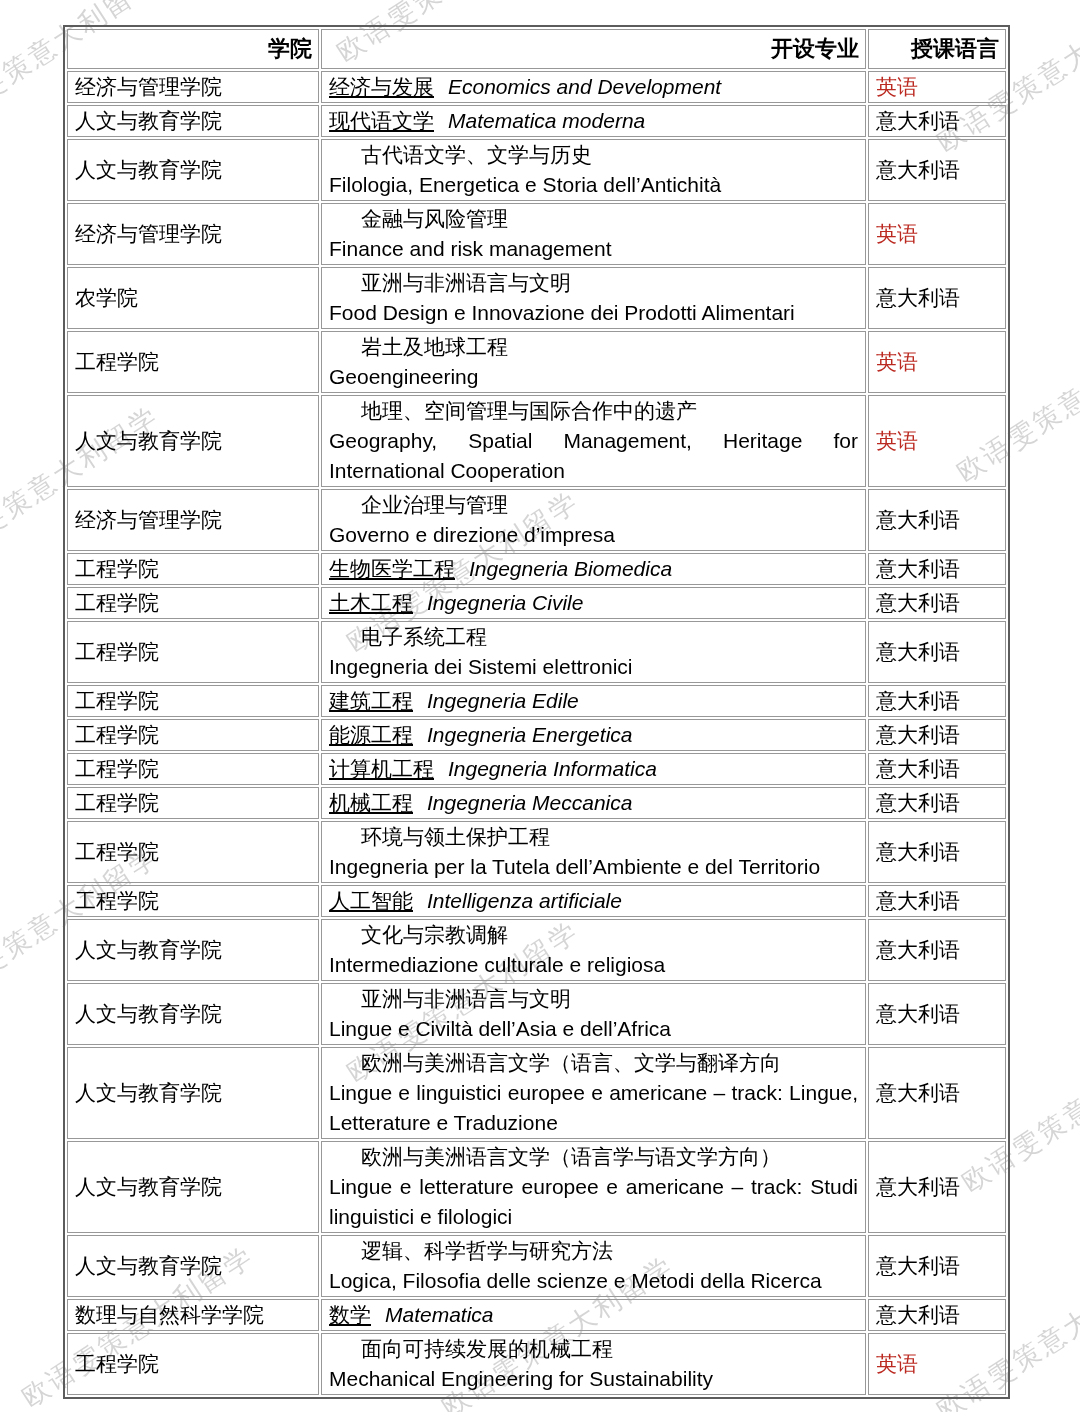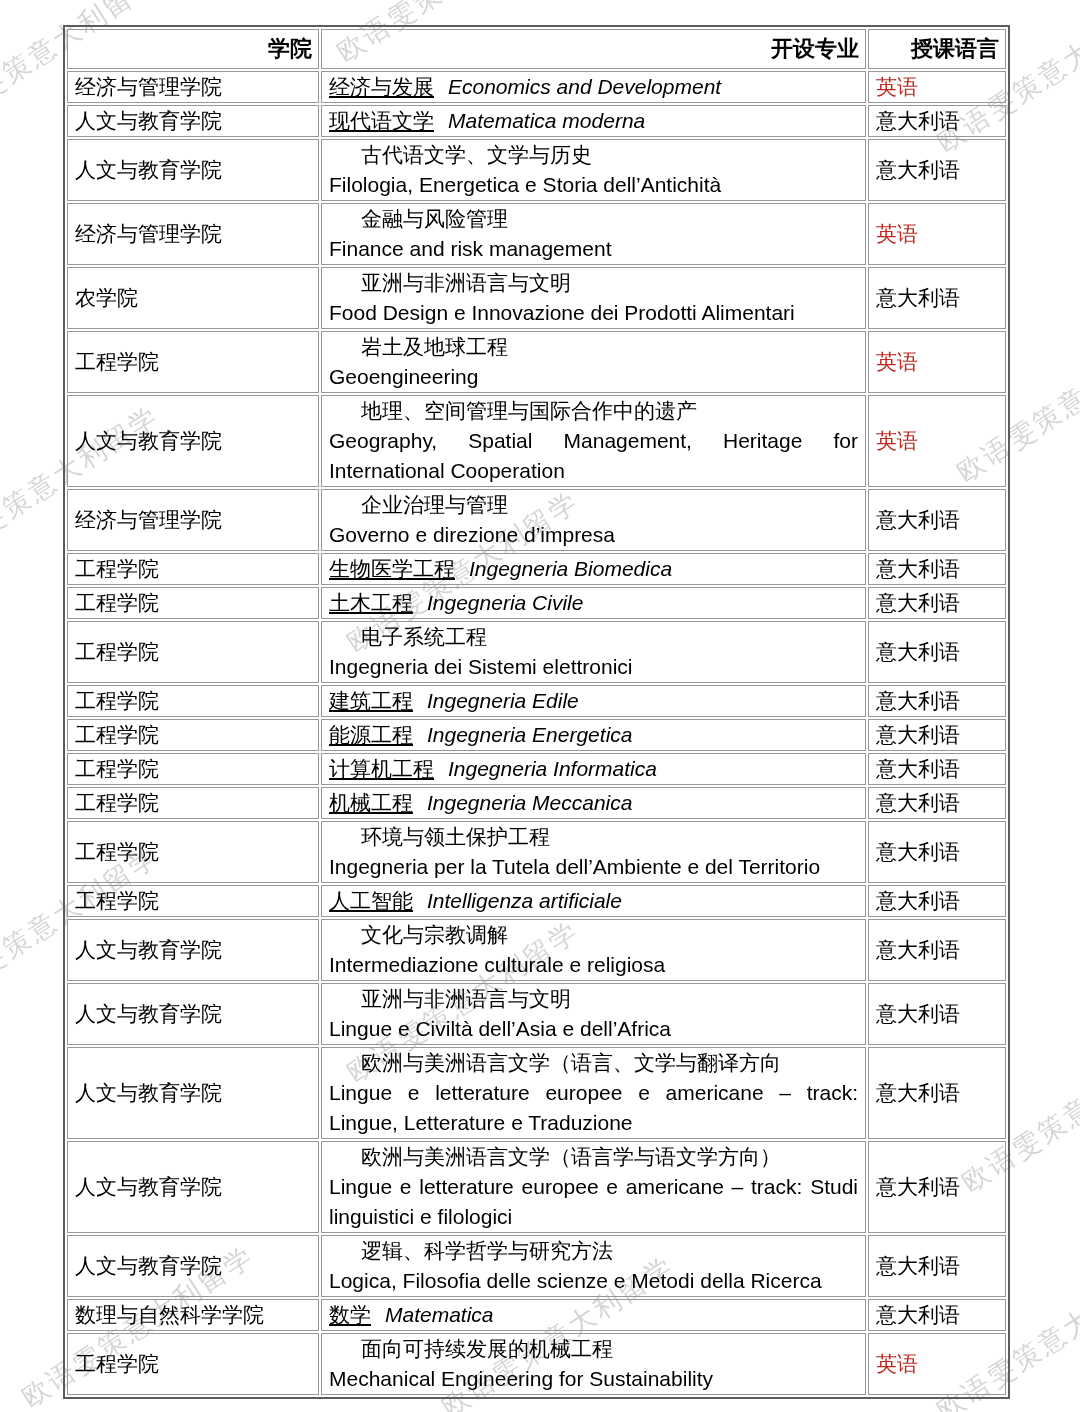--- a/index.html
+++ b/index.html
@@ -228,21 +228,21 @@
         <td class="major-cell stacked">
           <span class="major-zh">亚洲与非洲语言与文明</span>
           <span class="major-foreign">Lingue e Civiltà dell’Asia e dell’Africa</span>
         </td>
         <td class="language-cell" style="color: rgb(0, 0, 0);">意大利语</td>
       </tr>
       <tr>
         <td class="college-cell">人文与教育学院</td>
         <td class="major-cell stacked">
           <span class="major-zh">欧洲与美洲语言文学（语言、文学与翻译方向</span>
-          <span class="major-foreign">Lingue e letterature europee e americane – track: Lingue, Letterature e Traduzione</span>
+          <span class="major-foreign">Lingue e linguistici europee e americane – track: Lingue, Letterature e Traduzione</span>
         </td>
         <td class="language-cell" style="color: rgb(0, 0, 0);">意大利语</td>
       </tr>
       <tr>
         <td class="college-cell">人文与教育学院</td>
         <td class="major-cell stacked">
           <span class="major-zh">欧洲与美洲语言文学（语言学与语文学方向）</span>
           <span class="major-foreign">Lingue e letterature europee e americane – track: Studi linguistici e filologici</span>
         </td>
         <td class="language-cell" style="color: rgb(0, 0, 0);">意大利语</td>

